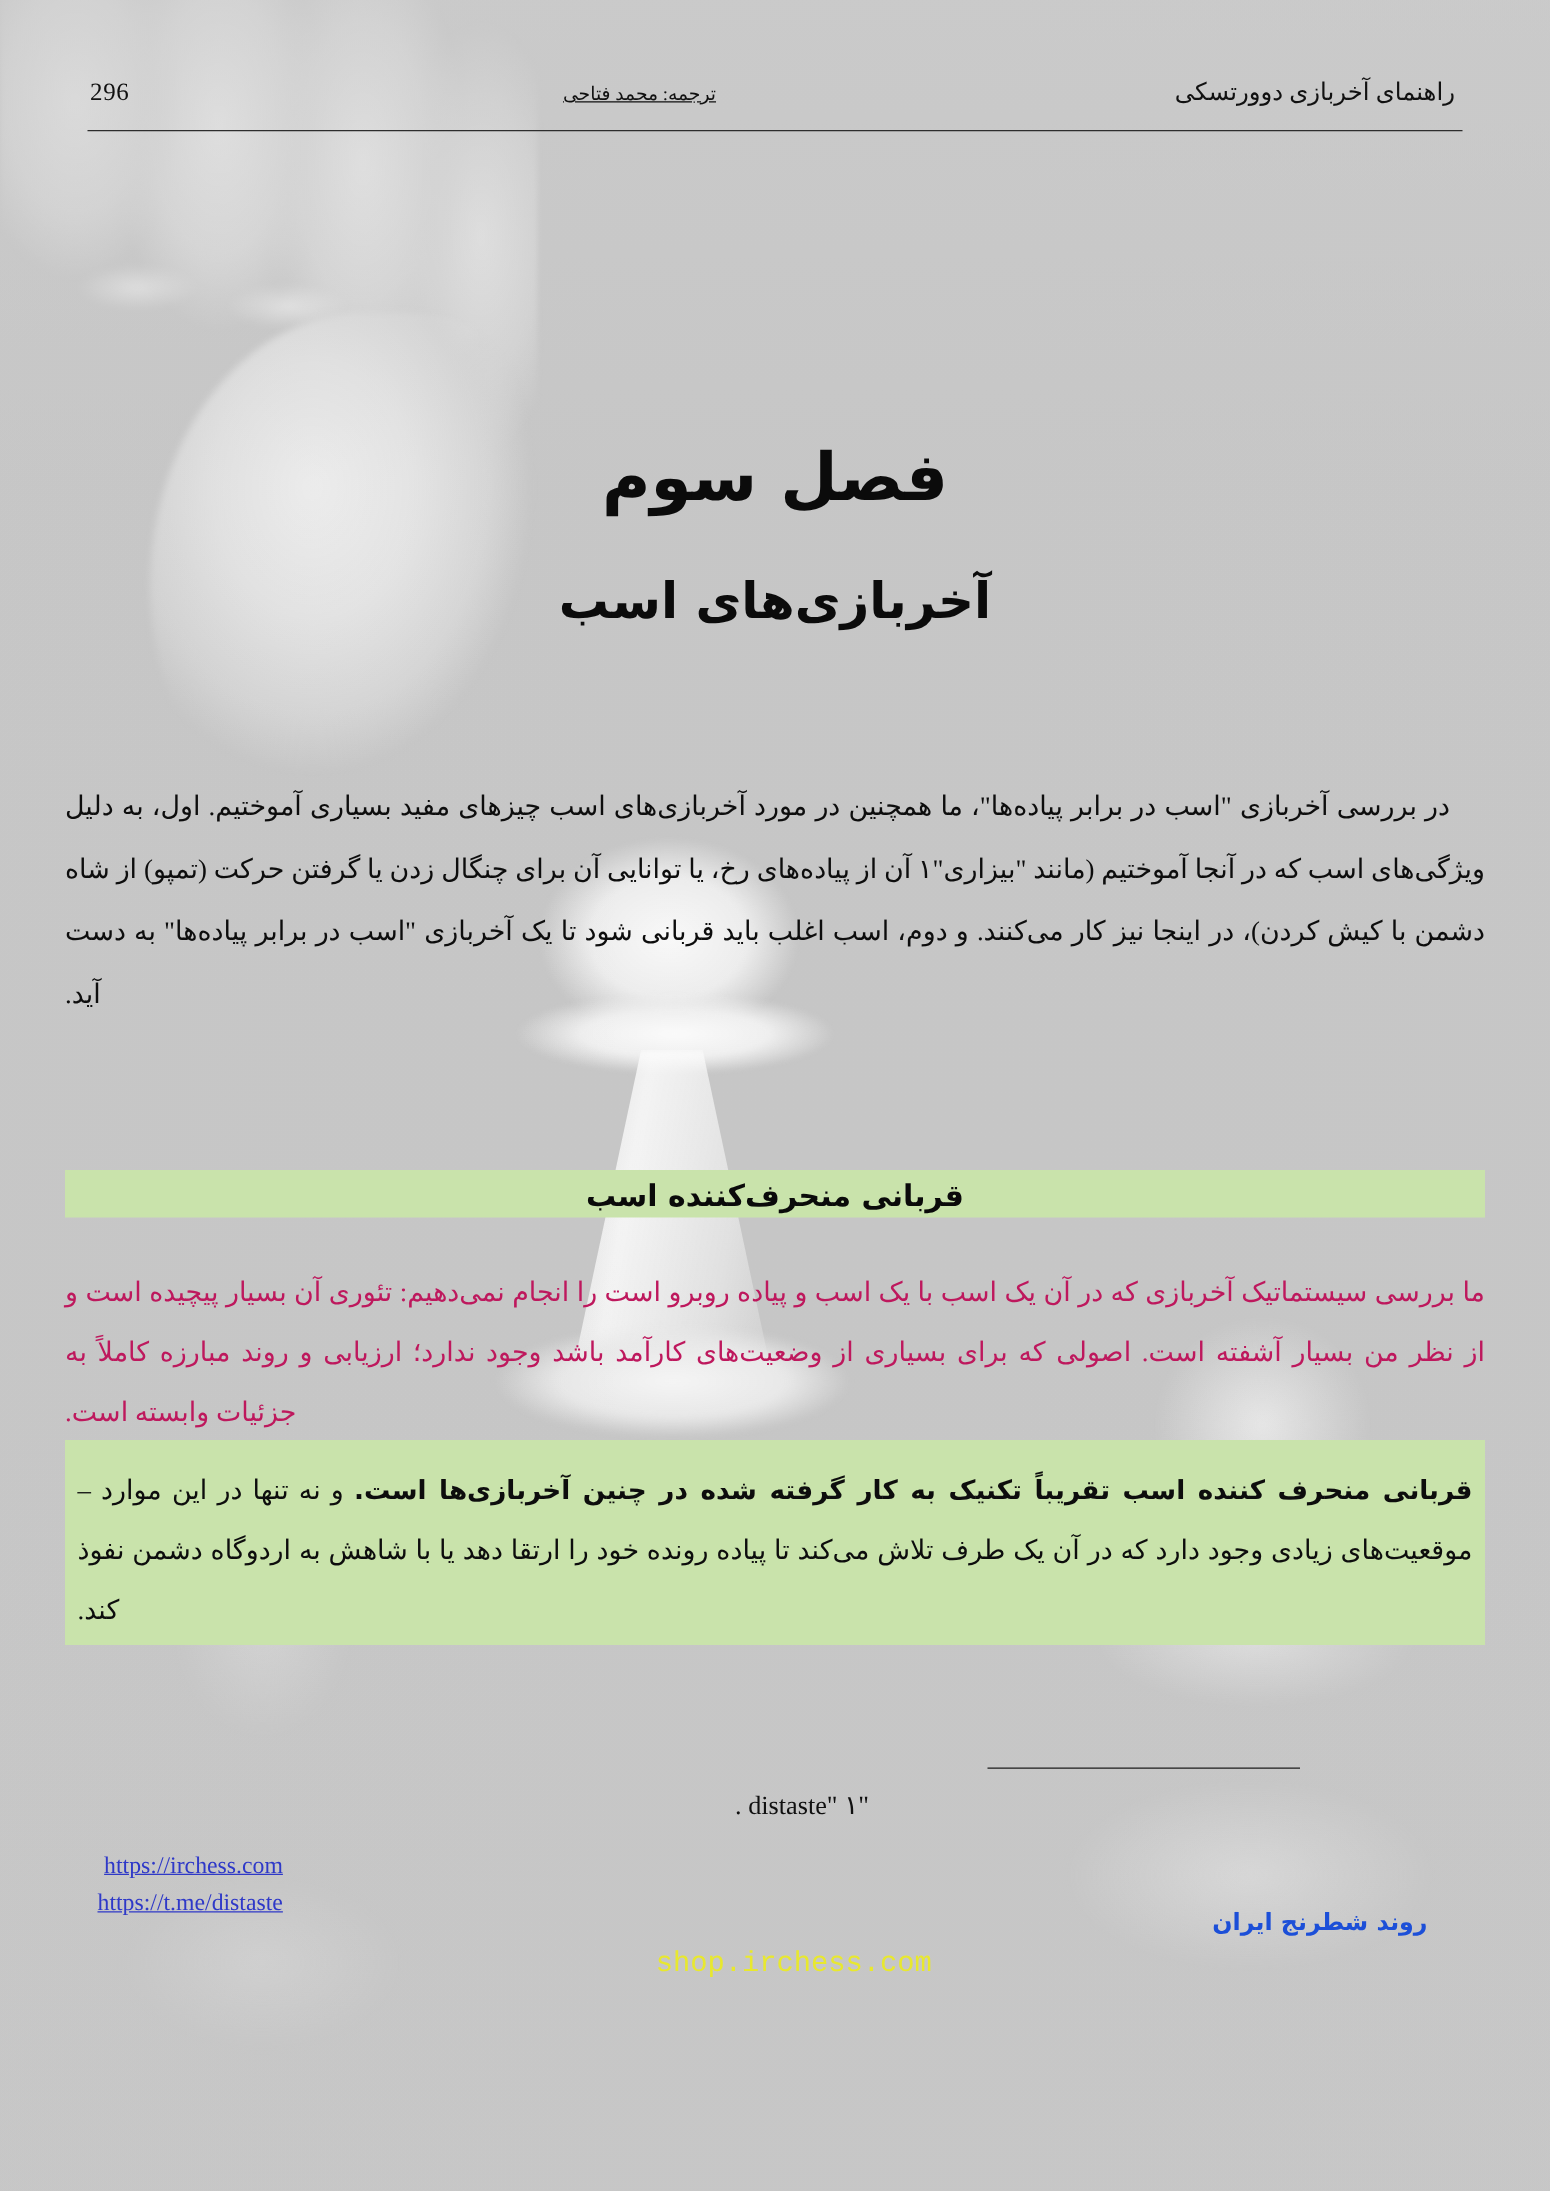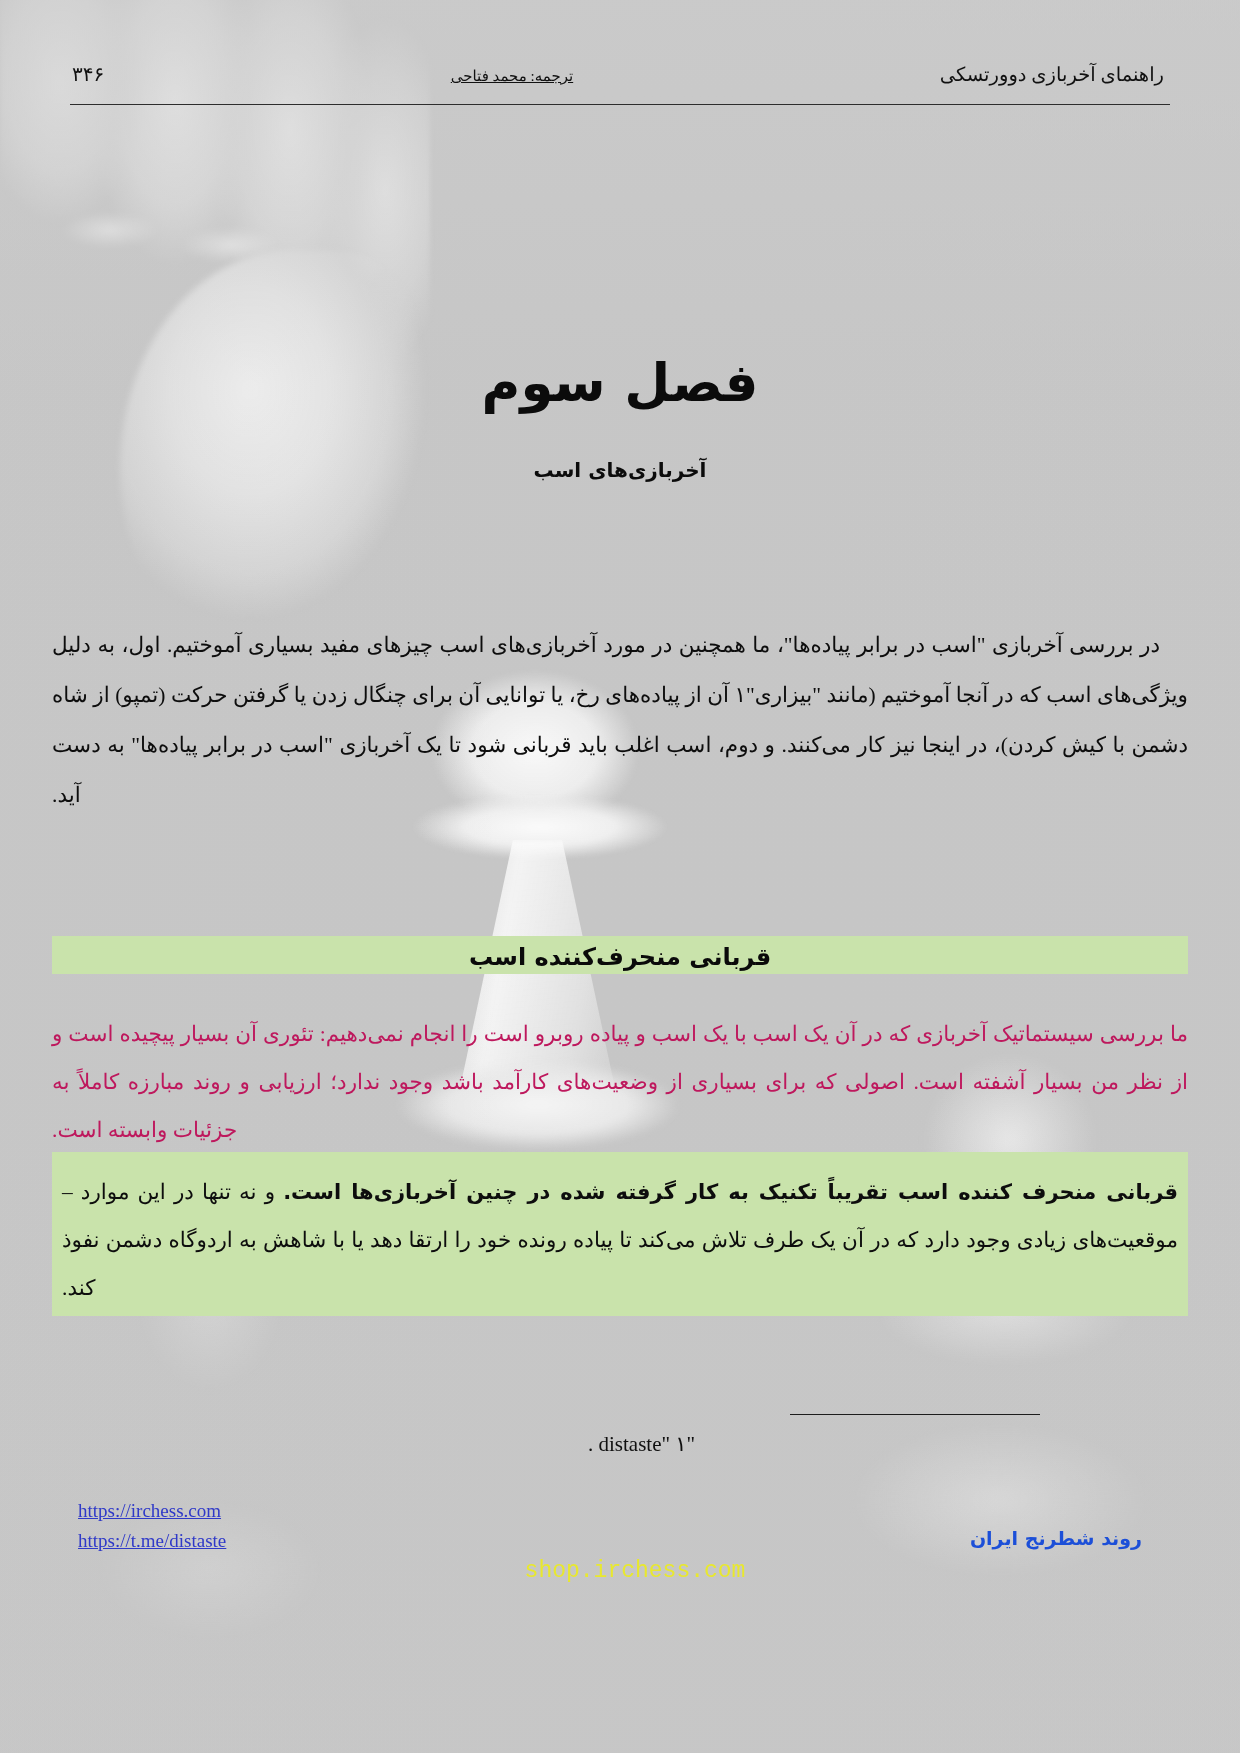--- a/index.html
+++ b/index.html
@@ -153,21 +153,21 @@
     color: #0b0b0b;
     letter-spacing: 0;
   }
   .chapter-subtitle {
     position: absolute;
     top: 458px;
     left: 0; right: 0;
     text-align: center;
     font-family: "DejaVu Sans", "Liberation Sans", sans-serif;
     font-weight: bold;
-    font-size: 20px;
+    font-size: 40px;
     color: #0b0b0b;
   }
 
   
   .intro-para {
     position: absolute;
     top: 598px;
     right: 52px;
     left: 52px;
     direction: rtl;
@@ -250,22 +250,21 @@
     color: #101010;
     padding-left: 145px;
   }
 
   
   .footer-links {
     position: absolute;
     left: 78px;
     top: 1478px;
     direction: ltr;
-    text-align: left;
-    margin-top: 18px;
+    text-align: right;
   }
   .footer-links a {
     display: block;
     color: #2f39c8;
     text-decoration: underline;
     font-size: 19px;
     line-height: 30px;
     font-family: "Liberation Serif", serif;
   }
   .footer-org {
@@ -309,21 +308,21 @@
   <div class="piece-left"></div>
   <div class="haze"></div>
 </div>
 
 <div id="page">
 
   <div class="running-head">
     <div class="rh-row">
       <span class="rh-book">راهنمای آخربازی دوورتسکی</span>
       <span class="rh-translator">ترجمه: محمد فتاحی</span>
-      <span class="rh-page">۳۴۶</span>
+      <span class="rh-page">296</span>
     </div>
     <div class="head-rule"></div>
   </div>
 
   <div class="chapter-title">فصل سوم</div>
   <div class="chapter-subtitle">آخربازی‌های اسب</div>
 
   <p class="intro-para">در بررسی آخربازی "اسب در برابر پیاده‌ها"، ما همچنین در مورد آخربازی‌های اسب چیزهای مفید بسیاری آموختیم. اول، به دلیل ویژگی‌های اسب که در آنجا آموختیم (مانند "بیزاری"۱ آن از پیاده‌های رخ، یا توانایی آن برای چنگال زدن یا گرفتن حرکت (تمپو) از شاه دشمن با کیش کردن)، در اینجا نیز کار می‌کنند. و دوم، اسب اغلب باید قربانی شود تا یک آخربازی "اسب در برابر پیاده‌ها" به دست آید.</p>
 
   <div class="green-band" id="green-heading-band">

